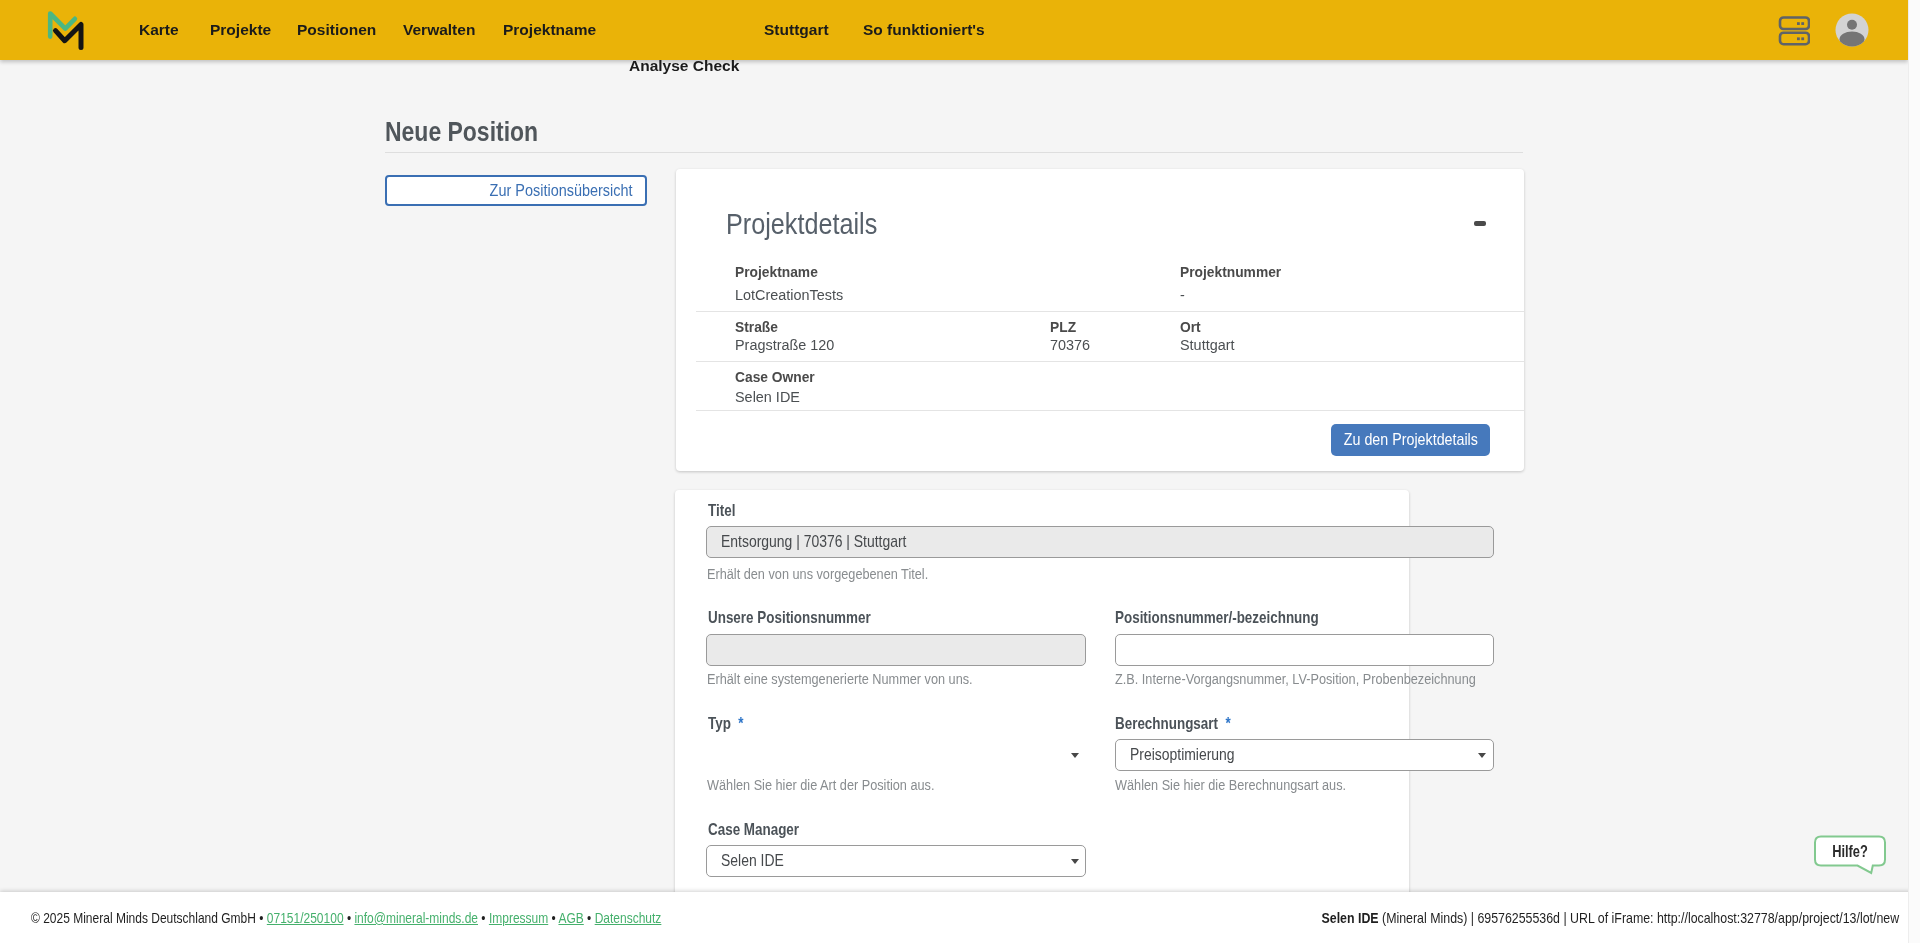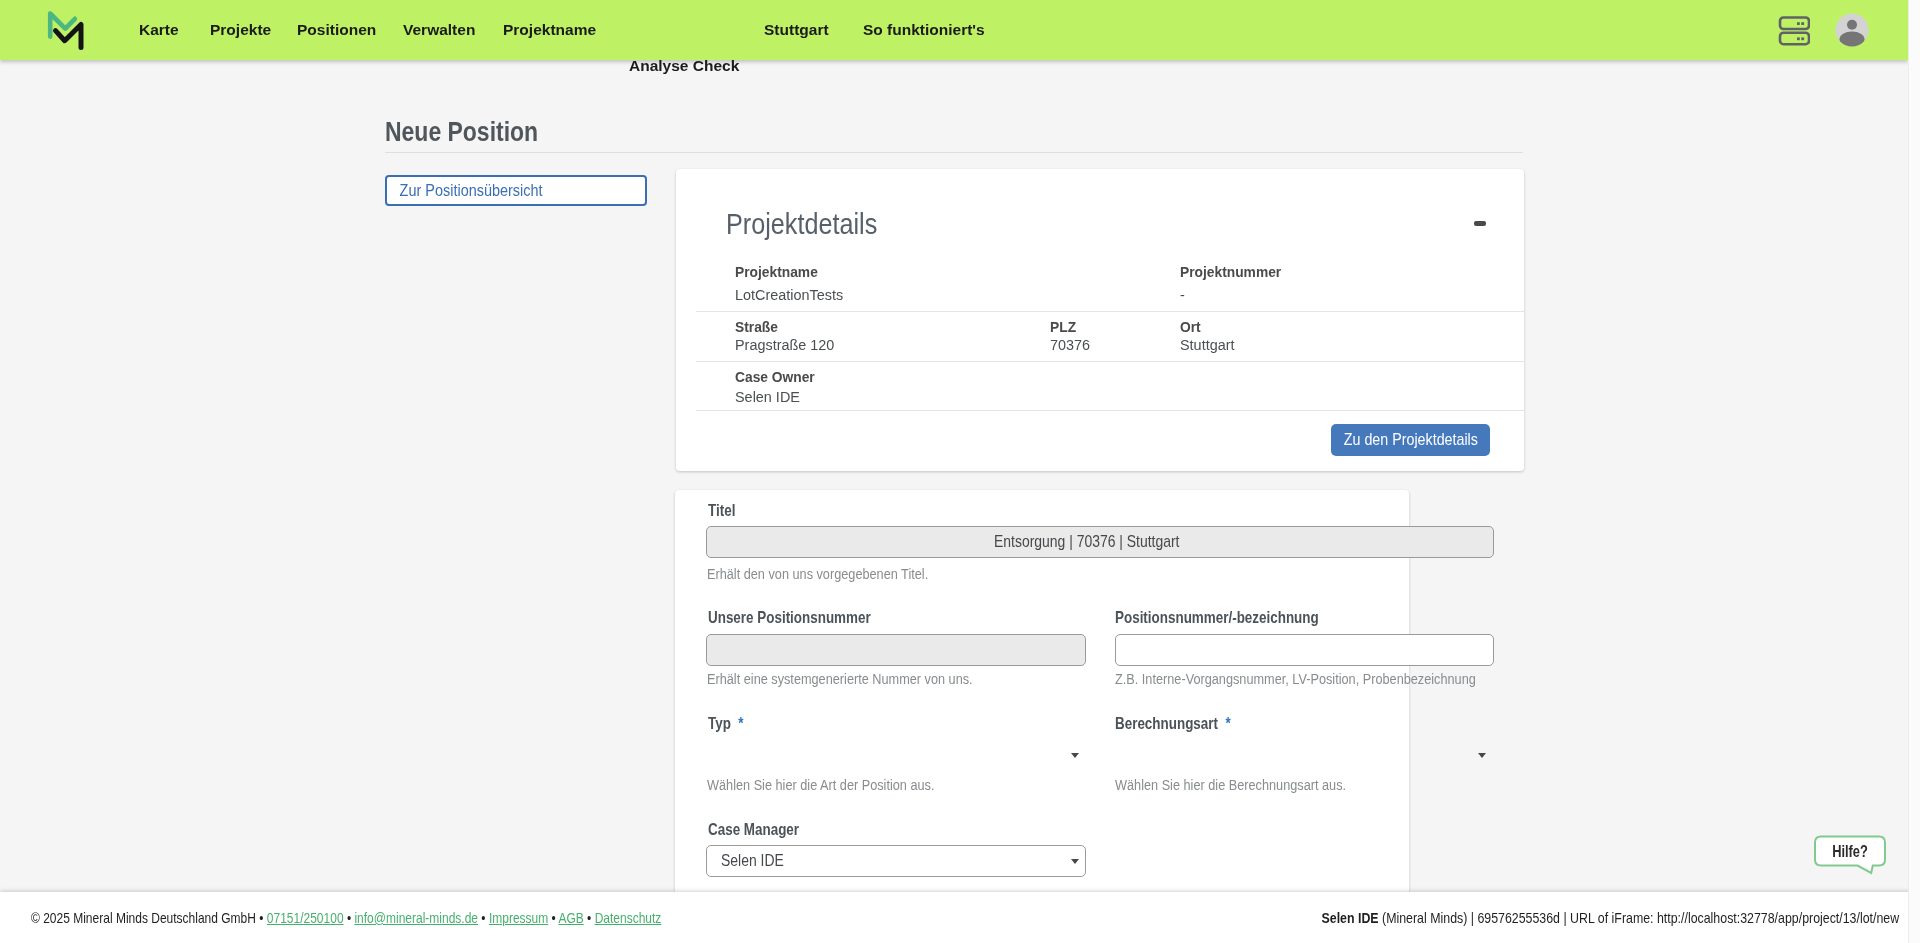--- a/index.html
+++ b/index.html
@@ -1,33 +1,33 @@
 <!DOCTYPE html>
 <html lang="de"><head>
 <meta charset="utf-8">
 <title>Neue Position</title>
 <style>
   * { margin:0; padding:0; box-sizing:border-box; }
   html,body { width:1920px; height:943px; overflow:hidden; }
   body { font-family:"Liberation Sans", sans-serif; background:#f5f5f5; position:relative; }
 
   
-  .toolbar { position:absolute; left:0; top:0; width:1908px; height:60px; background:#bef264;
+  .toolbar { position:absolute; left:0; top:0; width:1908px; height:60px; background:#eab308;
     box-shadow:0 2px 4px rgba(0,0,0,0.22); z-index:20; }
   .logo { position:absolute; left:46px; top:11px; }
   .nav a { position:absolute; top:0; height:60px; line-height:60px; font-size:15.5px; font-weight:bold; color:#1b1b1b; text-decoration:none; }
   .top-icons { position:absolute; left:1776px; top:0; height:60px; display:flex; align-items:center; }
 
   
   .h1 { position:absolute; left:385px; top:115px; font-size:28px; font-weight:bold; color:#50565b; line-height:34px; white-space:nowrap; transform:scaleX(0.82); transform-origin:0 50%; }
   .hr1 { position:absolute; left:385px; top:152px; width:1138px; height:1px; background:#dedede; }
 
   .btn-outline { position:absolute; left:385px; top:175px; width:262px; height:31px; background:#fff;
     border:2px solid #3a6fb3; border-radius:4px; color:#3a6fb3; font-size:17px;
-    display:flex; align-items:center; justify-content:flex-start; }
+    display:flex; align-items:center; justify-content:flex-end; }
   .btn-outline span { white-space:nowrap; transform:scaleX(0.85); transform-origin:50% 50%; }
 
   
   .card1 { position:absolute; left:676px; top:169px; width:848px; height:302px; background:#fff;
     border-radius:4px; box-shadow:0 1px 3px rgba(0,0,0,0.2); }
   .c1title { position:absolute; left:50px; top:40px; font-size:30px; color:#57606a; line-height:30px; white-space:nowrap; transform:scaleX(0.84); transform-origin:0 50%; }
   .minus { position:absolute; left:798px; top:52px; width:12px; height:4.5px; background:#4a4a4a; border-radius:2px; }
   .c1lbl { position:absolute; font-size:15.5px; line-height:18px; font-weight:bold; color:#4a4a4a; white-space:nowrap; transform:scaleX(0.89); transform-origin:0 50%; }
   .c1val { position:absolute; font-size:15.5px; line-height:18px; color:#4b4f52; white-space:nowrap; transform:scaleX(0.93); transform-origin:0 50%; }
   .c1div { position:absolute; left:20px; width:828px; height:1px; background:#e4e4e4; }
@@ -36,21 +36,21 @@
     display:flex; align-items:center; justify-content:center; }
   .btn-primary span { white-space:nowrap; transform:scaleX(0.84); transform-origin:50% 50%; }
 
   
   .card2 { position:absolute; left:675px; top:490px; width:734px; height:420px; background:#fff;
     border-radius:4px; box-shadow:0 1px 3px rgba(0,0,0,0.2); }
   .flabel { position:absolute; font-size:17px; line-height:20px; font-weight:bold; color:#4b5258; white-space:nowrap; transform:scaleX(0.79); transform-origin:0 50%; }
   .flabel .req { color:#2e75c8; }
   .finput { position:absolute; height:32px; border:1px solid #9a9a9a; border-radius:5px; background:#fff;
     font-size:17px; color:#46494c; display:flex; align-items:center; padding-left:14px; }
-  .finput.disabled { background:#eaeaea;justify-content:center; }
+  .finput.disabled { background:#eaeaea; }
   .finput span { white-space:nowrap; transform:scaleX(0.82); transform-origin:0 50%; }
   .fhint { position:absolute; font-size:15.5px; line-height:18px; color:#888c8f; white-space:nowrap; transform:scaleX(0.82); transform-origin:0 50%; }
   .caret { position:absolute; width:0; height:0; border-left:4.5px solid transparent; border-right:4.5px solid transparent;
     border-top:5px solid #474747; }
 
   
   .hilfe { position:absolute; left:1814px; top:834.5px; z-index:30; }
 
   
   .footer { position:absolute; left:0; bottom:0; width:1920px; height:51px; background:#fff;
@@ -146,20 +146,23 @@
     <div class="flabel" style="left:33px; top:117.5px;">Unsere Positionsnummer</div>
     <div class="flabel" style="left:440px; top:117.5px;">Positionsnummer/-bezeichnung</div>
     <div class="finput disabled" style="left:31px; top:144px; width:380px;"></div>
     <div class="finput" style="left:440px; top:144px; width:379px;"></div>
     <div class="fhint" style="left:32px; top:180px;">Erhält eine systemgenerierte Nummer von uns.</div>
     <div class="fhint" style="left:440px; top:180px;">Z.B. Interne-Vorgangsnummer, LV-Position, Probenbezeichnung</div>
 
     <div class="flabel" style="left:33px; top:223.5px;">Typ&nbsp;&nbsp;<span class="req">*</span></div>
     <div class="flabel" style="left:440px; top:223.5px;">Berechnungsart&nbsp;&nbsp;<span class="req">*</span></div>
     <div class="caret" style="left:396px; top:263px;"></div>
+    <div class="finput" style="left:440px; top:249px; width:379px;">
+      <span>Preisoptimierung</span>
+    </div>
     <div class="caret" style="left:803px; top:263px;"></div>
     <div class="fhint" style="left:32px; top:286px;">Wählen Sie hier die Art der Position aus.</div>
     <div class="fhint" style="left:440px; top:286px;">Wählen Sie hier die Berechnungsart aus.</div>
 
     <div class="flabel" style="left:33px; top:329.5px;">Case Manager</div>
     <div class="finput" style="left:31px; top:355px; width:380px;">
       <span>Selen IDE</span>
     </div>
     <div class="caret" style="left:396px; top:369px;"></div>
   </div>

